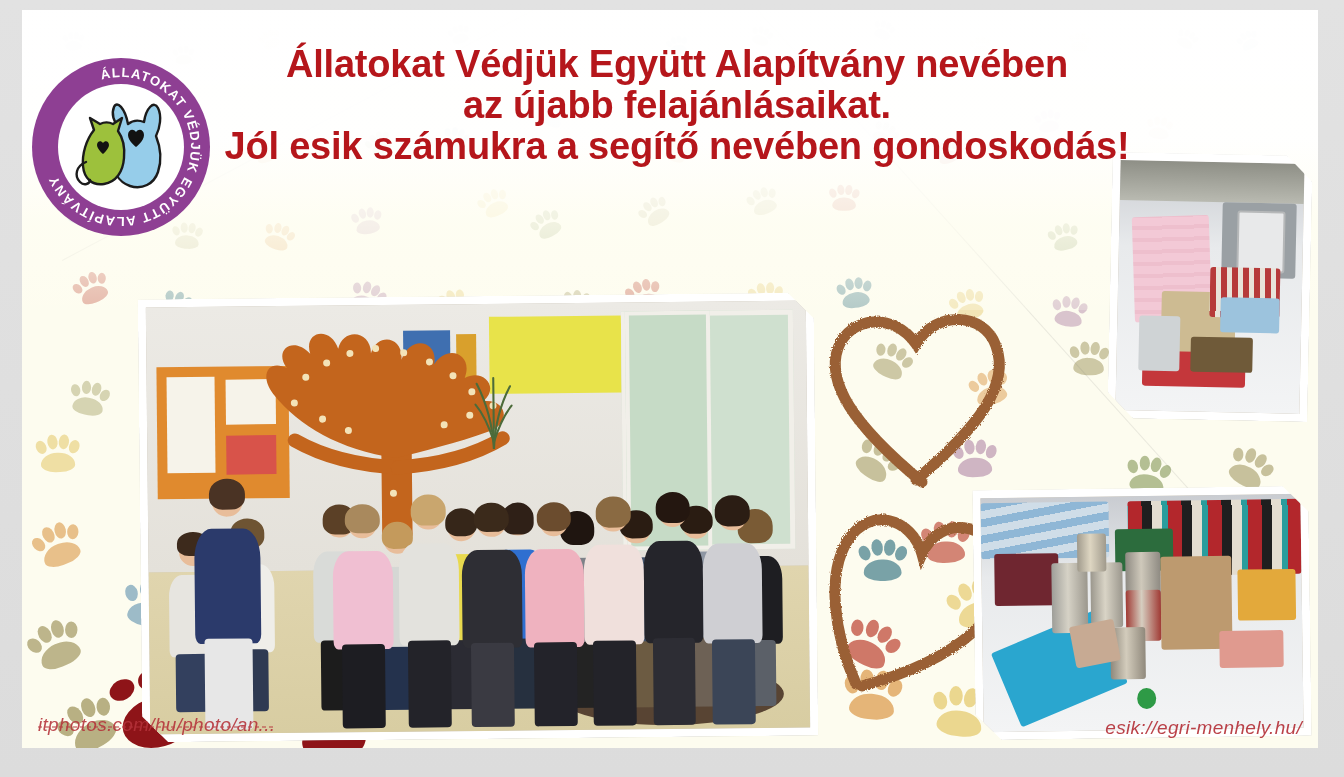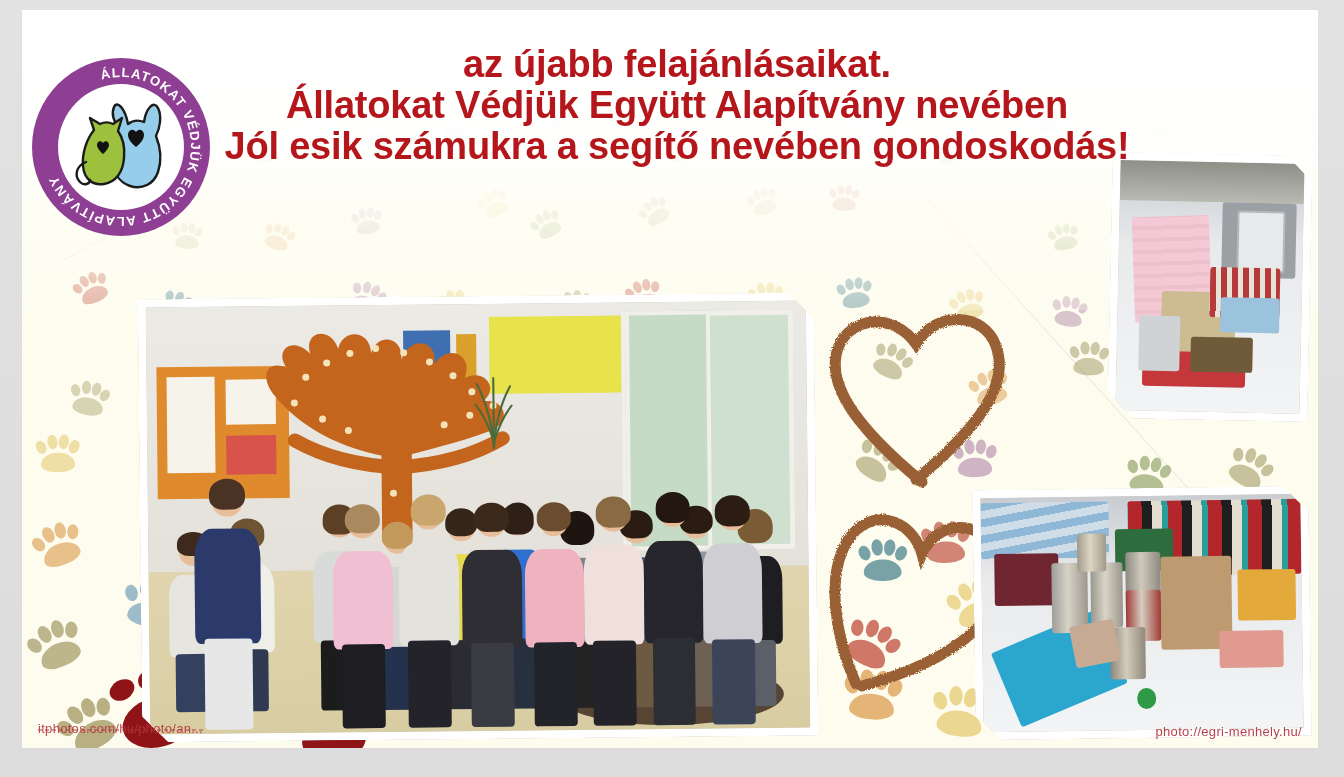--- a/index.html
+++ b/index.html
@@ -182,24 +182,25 @@
 
   
   .snow { position:absolute; inset:0; background:linear-gradient(180deg,#c9ccd1 0%,#e8eaec 34%,#f3f4f5 100%); }
   .bgtrees { position:absolute; left:0; top:0; width:100%; height:16%; background:linear-gradient(180deg,#8e8f86,#b9bab1); }
   .blanketitem { position:absolute; border-radius:3px; }
 
   
   .watermark {
     position: absolute;
     color: #b5323a;
-    font-size: 13px;
+    font-size: 19px;
     letter-spacing: .3px;
     white-space: nowrap;
     z-index: 9;
+    font-style: italic;
   }
   #wm-left { left: 16px; bottom: 12px; opacity: .88; }
   #wm-right { right: 16px; bottom: 9px; opacity: .92; }
   #wm-left .strike {
     position:absolute; left:0; right:0; top:55%; height:2px;
     background: repeating-linear-gradient(90deg,#b5323a 0 4px, transparent 4px 7px);
     opacity:.55;
   }
 </style>
 </head>
@@ -1014,22 +1015,22 @@
           <path d="M62 72 L58 60 L68 66 C72 64 77 64 81 66 L90 60 L86 73
                    C91 80 93 90 92 100 C91 114 84 124 72 126 C60 128 52 120 51 108
                    C50 96 54 82 62 72 Z" fill="#9dc13c" stroke="#1b1b1b" stroke-width="2.4" stroke-linejoin="round"></path>
           <path d="M54 104 C44 108 42 118 48 124 C52 128 58 126 58 122" fill="none" stroke="#1b1b1b" stroke-width="2.4" stroke-linecap="round"></path>
           <path d="M71 85 C69 82 65 83 65 87 C65 91 71 96 71 96 C71 96 77 91 77 87 C77 83 73 82 71 85 Z" fill="#121212"></path>
         </g>
       </svg>
     </div>
 
     <div id="headline">
+      <div class="ln">Állatokat Védjük Együtt Alapítvány nevében</div>
       <div class="ln">az újabb felajánlásaikat.</div>
-      <div class="ln">Állatokat Védjük Együtt Alapítvány nevében</div>
       <div class="ln wide">Jól esik számukra a segítő nevében gondoskodás!</div>
     </div>
 
     <div class="photo clip" id="photo-group">
       <div class="inner-img">
         <div class="wall"></div>
         <div class="floor"></div>
         <div class="rug"></div>
 
         <div class="board-orange">
@@ -1227,16 +1228,16 @@
         <div class="blanketitem" style="left:40%;top:56%;width:11%;height:22%;background:linear-gradient(90deg,#90897c,#d3ccbc 45%,#90897c);border-radius:3px;"></div>
         <div class="blanketitem" style="left:28%;top:54%;width:14%;height:18%;background:#c7aa93;transform:rotate(-10deg);"></div>
         <div class="blanketitem" style="left:48%;top:82%;width:6%;height:9%;background:#2e9a46;border-radius:50%;"></div>
       </div>
     </div>
 
     <div class="watermark" id="wm-left">
       <span>itphotos.com/hu/photo/an...</span>
       <span class="strike"></span>
     </div>
-    <div class="watermark" id="wm-right">photo://egri-menhely.hu/</div>
+    <div class="watermark" id="wm-right">esik://egri-menhely.hu/</div>
 
   </div>
 </div>
 
 </body></html>

